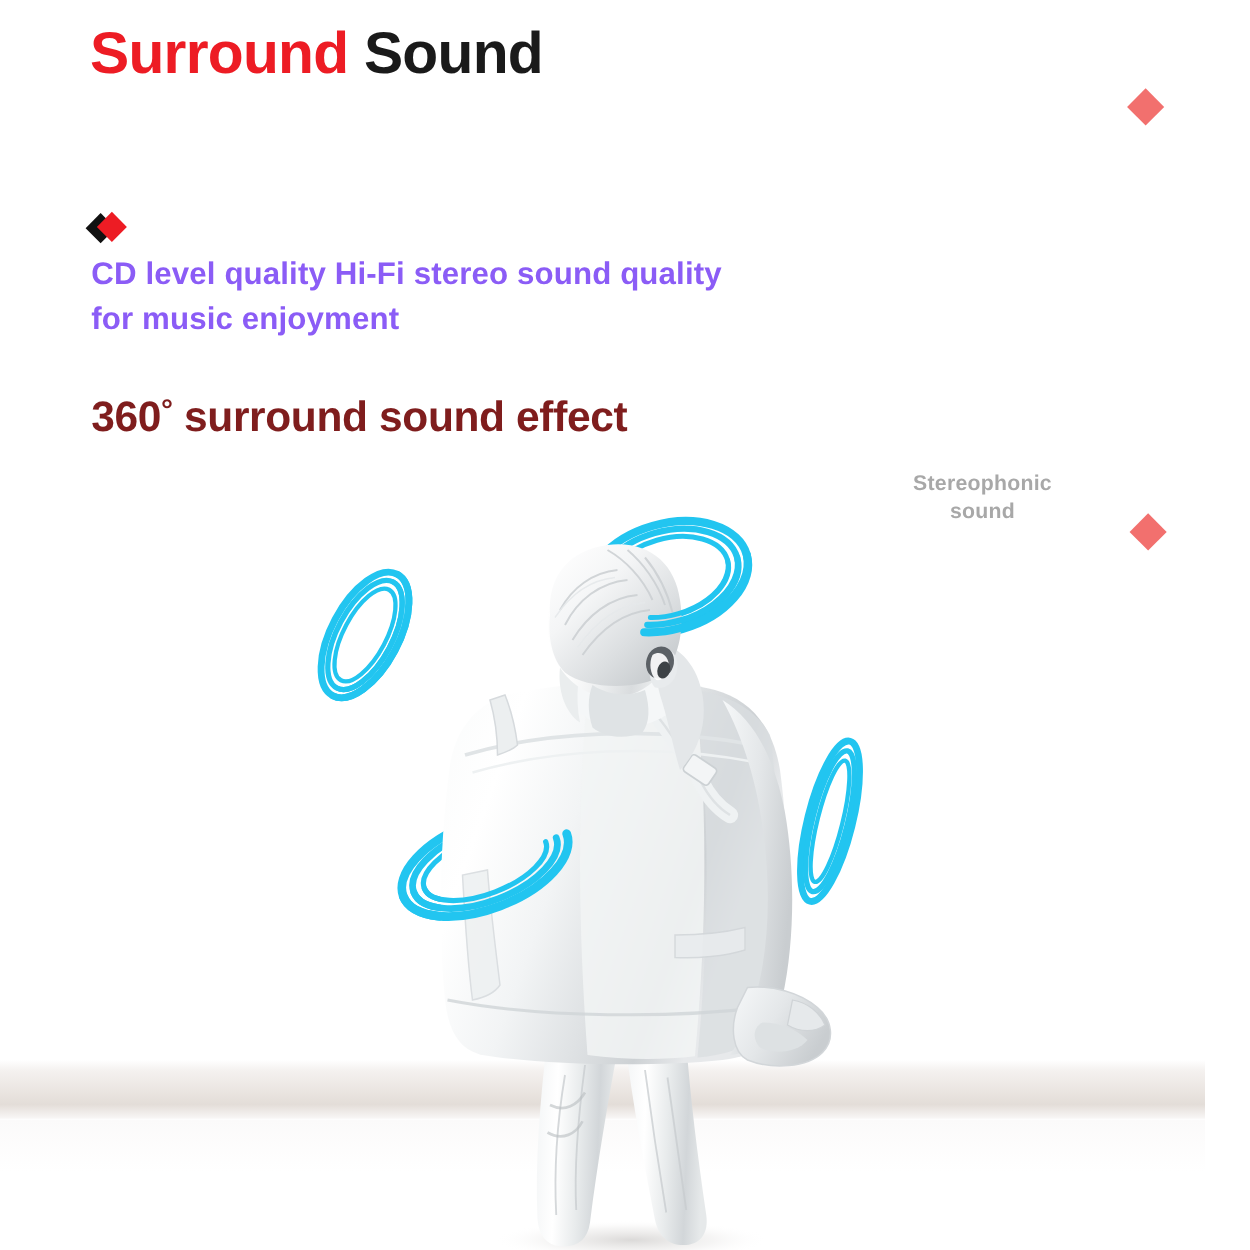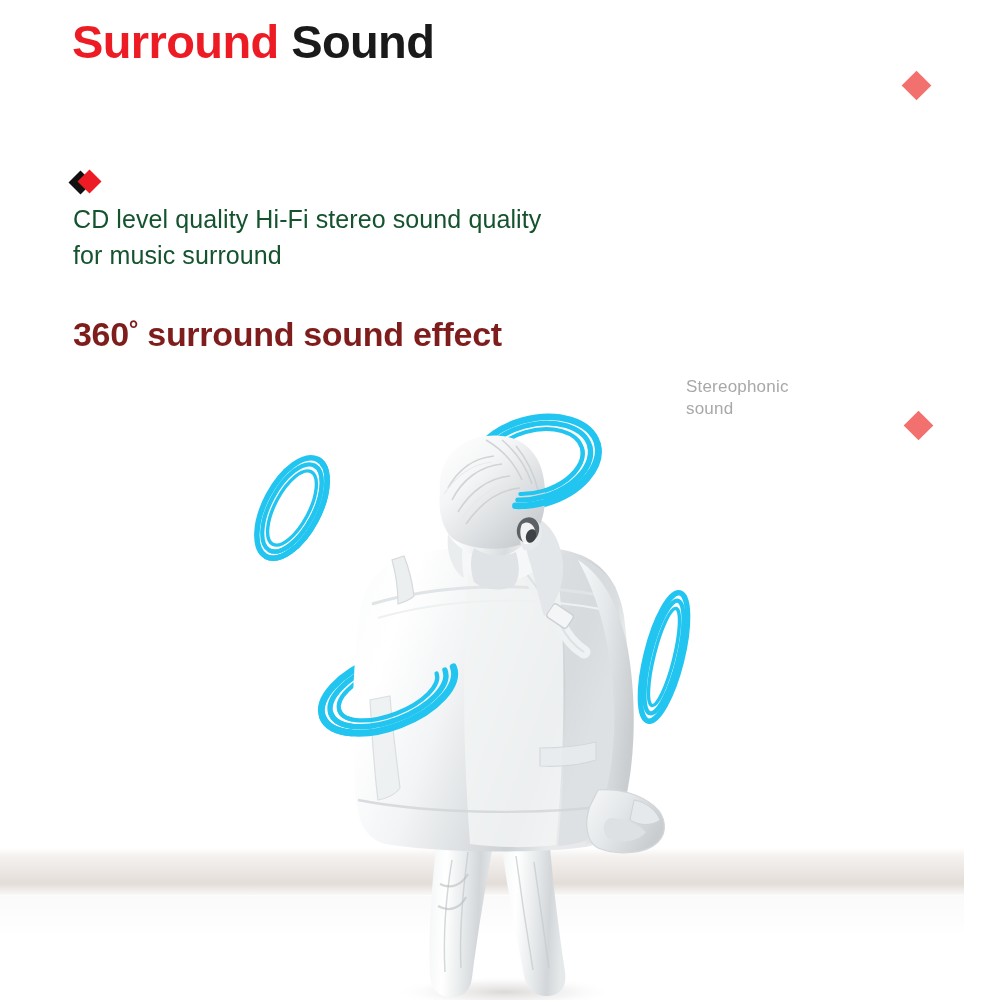--- a/index.html
+++ b/index.html
@@ -63,22 +63,22 @@
   }
   .dia.black { left:0px;  top:4px;  background:#111111; }
   .dia.red   { left:9px;  top:3px;  background:#ED1C24; }
 
   
   .subcopy {
     position:absolute;
     left:73px; top:202px;
     font-size:25px;
     line-height:1.42;
-    color:#14532d;
-    font-weight:normal;
+    color:#8b5cf6;
+    font-weight:bold;
     letter-spacing:0.1px;
   }
   .subcopy .l2 { display:block; }
 
   
   .feature-title {
     position:absolute;
     left:73px; top:315px;
     font-size:34px;
     font-weight:bold;
@@ -96,25 +96,26 @@
     color:#2b2b2b;
     letter-spacing:0.1px;
     white-space:nowrap;
   }
 
   
   .side-caption {
     position:absolute;
     right:78px; top:376px;
     width:200px;
-    text-align:left;
+    text-align:center;
     font-size:17px;
     line-height:1.32;
     color:#a8a8a8;
     letter-spacing:0.2px;
+    font-weight:bold;
   }
   .side-caption .l2 { display:block; }
 
   .pink-dia {
     position:absolute;
     width:21px; height:21px;
     background:#F2706E;
     transform:rotate(45deg);
   }
   .pink-dia.top-right { left:906px; top:75px; }
@@ -369,21 +370,21 @@
     <span class="accent">Surround</span><span> Sound</span>
   </h1>
 
   <div class="bullet-diamonds">
     <span class="dia black"></span>
     <span class="dia red"></span>
   </div>
 
   <p class="subcopy">
     <span>CD level quality Hi-Fi stereo sound quality</span>
-    <span class="l2">for music surround</span>
+    <span class="l2">for music enjoyment</span>
   </p>
 
   <h2 class="feature-title">
     <span>360</span><span class="deg">°</span><span> surround sound effect</span>
   </h2>
 
   <div class="side-caption">
     <span>Stereophonic</span>
     <span class="l2">sound</span>
   </div>

